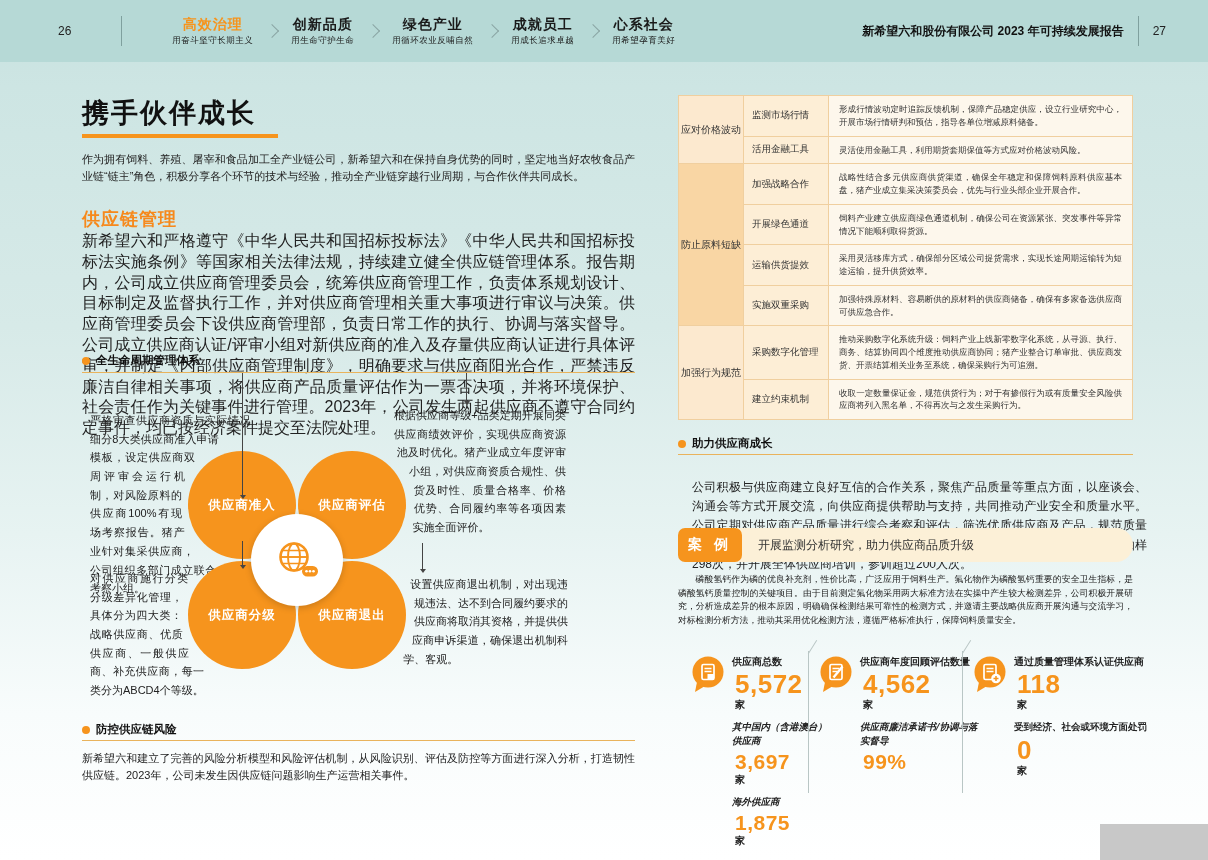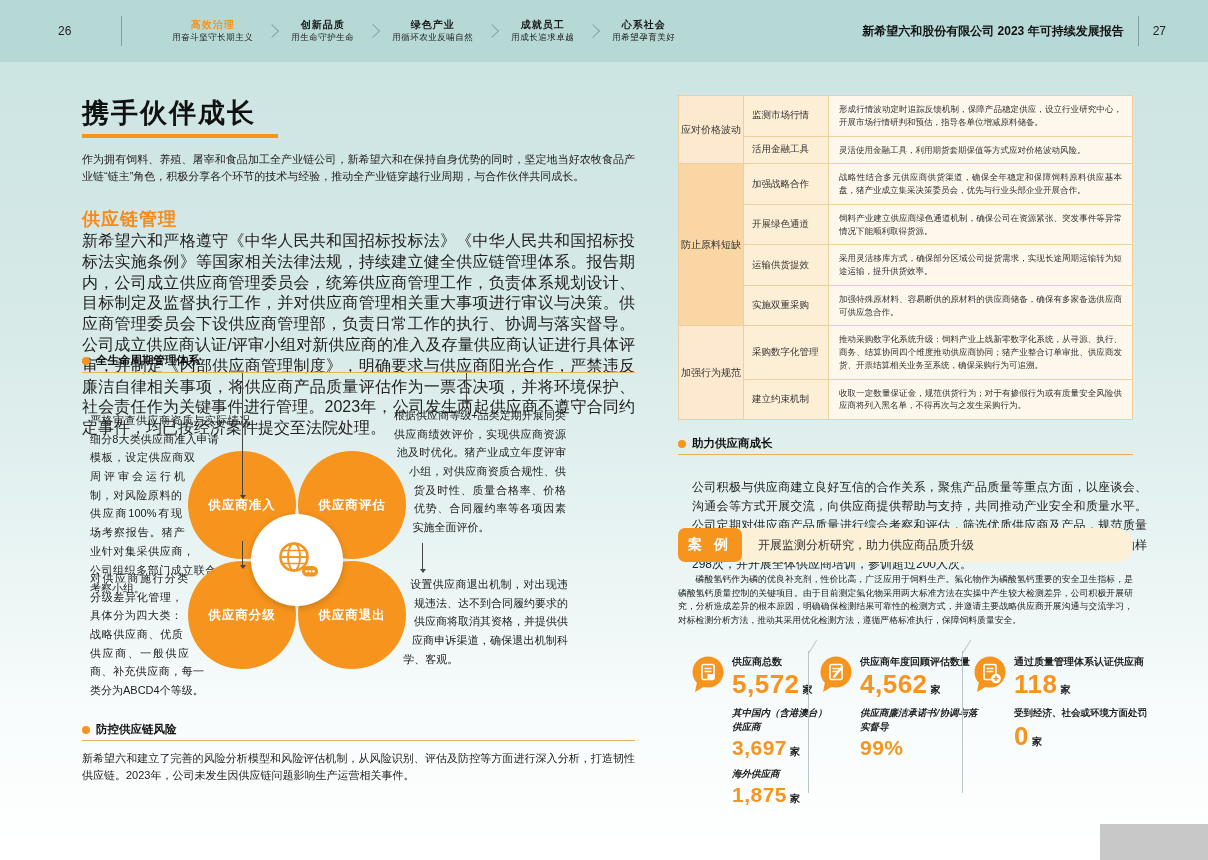--- a/index.html
+++ b/index.html
@@ -8,21 +8,21 @@
     background:linear-gradient(180deg,#c7e1df 0%,#cde5e3 10%,#d7eae8 38%,#e7f3f2 62%,#f8fcfc 83%,#ffffff 100%);
     font-family:"Liberation Sans","DejaVu Sans",sans-serif;color:#1c1c1c;
   }
   
   .band{position:absolute;left:0;top:0;width:100%;height:62px;background:#b6d9d6;}
   .hdr-left{position:absolute;left:58px;top:0;height:62px;display:flex;align-items:center;gap:36px;}
   .pageno{font-size:12px;color:#222;}
   .vdiv{display:inline-block;width:1px;height:30px;background:#7fa09e;margin:0 14px;}
   .nav{display:flex;align-items:center;}
   .nav-item{display:flex;flex-direction:column;align-items:center;line-height:1.25;}
-  .nav-title{font-size:10px;font-weight:bold;color:#1a1a1a;letter-spacing:1px;}
+  .nav-title{font-size:14px;font-weight:bold;color:#1a1a1a;letter-spacing:1px;}
   .nav-title.active{color:#f6941d;}
   .nav-sub{font-size:8.5px;color:#1a1a1a;margin-top:1px;letter-spacing:0.5px;}
   .chev{display:inline-block;width:9px;height:9px;border-top:1.5px solid #8aa5a3;border-right:1.5px solid #8aa5a3;transform:rotate(45deg);margin:0 14px;}
   .hdr-right{position:absolute;right:42px;top:0;height:62px;display:flex;align-items:center;}
   .rpt-title{font-size:12px;font-weight:bold;color:#111;}
   
   .lpage{position:absolute;left:82px;top:95px;width:553px;}
   .lpage>*{position:absolute;}
   .l-title{top:0;left:0;font-size:27px;font-weight:bold;letter-spacing:2px;color:#111;margin:0;}
   .l-underline{top:39px;left:0;width:196px;height:4px;background:#f6941d;}
@@ -84,21 +84,21 @@
   .stat{display:flex;align-items:flex-start;}
   .s1{left:12px;top:4px;}
   .s2{left:140px;top:4px;}
   .s3{left:294px;top:4px;}
   .stat-icon{flex:none;margin-right:6px;}
   .stat-txt{display:flex;flex-direction:column;}
   .s1 .stat-txt{width:96px;}
   .s2 .stat-txt{width:118px;}
   .s3 .stat-txt{width:152px;}
   .stat-label{font-size:10px;font-weight:bold;color:#222;line-height:1.3;}
-  .valrow{display:flex;align-items:baseline;margin:3px 0 4px 0;}
+  .valrow{display:flex;align-items:baseline;margin:3px 0 4px 0;flex-direction:column;}
   .stat-val{font-size:26px;font-weight:bold;color:#f6941d;letter-spacing:0.5px;line-height:1.05;}
   .stat-val-sm{font-size:21px;}
   .unit{font-size:10px;font-weight:bold;color:#222;margin-left:3px;}
   .stat-sub{font-size:9.5px;font-weight:bold;font-style:italic;font-family:"DejaVu Serif","Liberation Serif",serif;color:#222;line-height:1.45;margin-top:4px;}
   .stat-sub.plain{font-style:normal;font-family:"Liberation Sans",sans-serif;font-weight:bold;}
   .stat-divider{top:0;width:1px;height:142px;background:#b9c6c5;}
   .sd1{left:130px;}
   .sd2{left:284px;}
   .stat-divider::before{content:'';position:absolute;top:-12px;left:4px;width:1px;height:16px;background:#b9c6c5;transform:rotate(32deg);}
   .corner-box{position:absolute;left:1100px;top:824px;width:108px;height:36px;background:#c8c8c8;}

